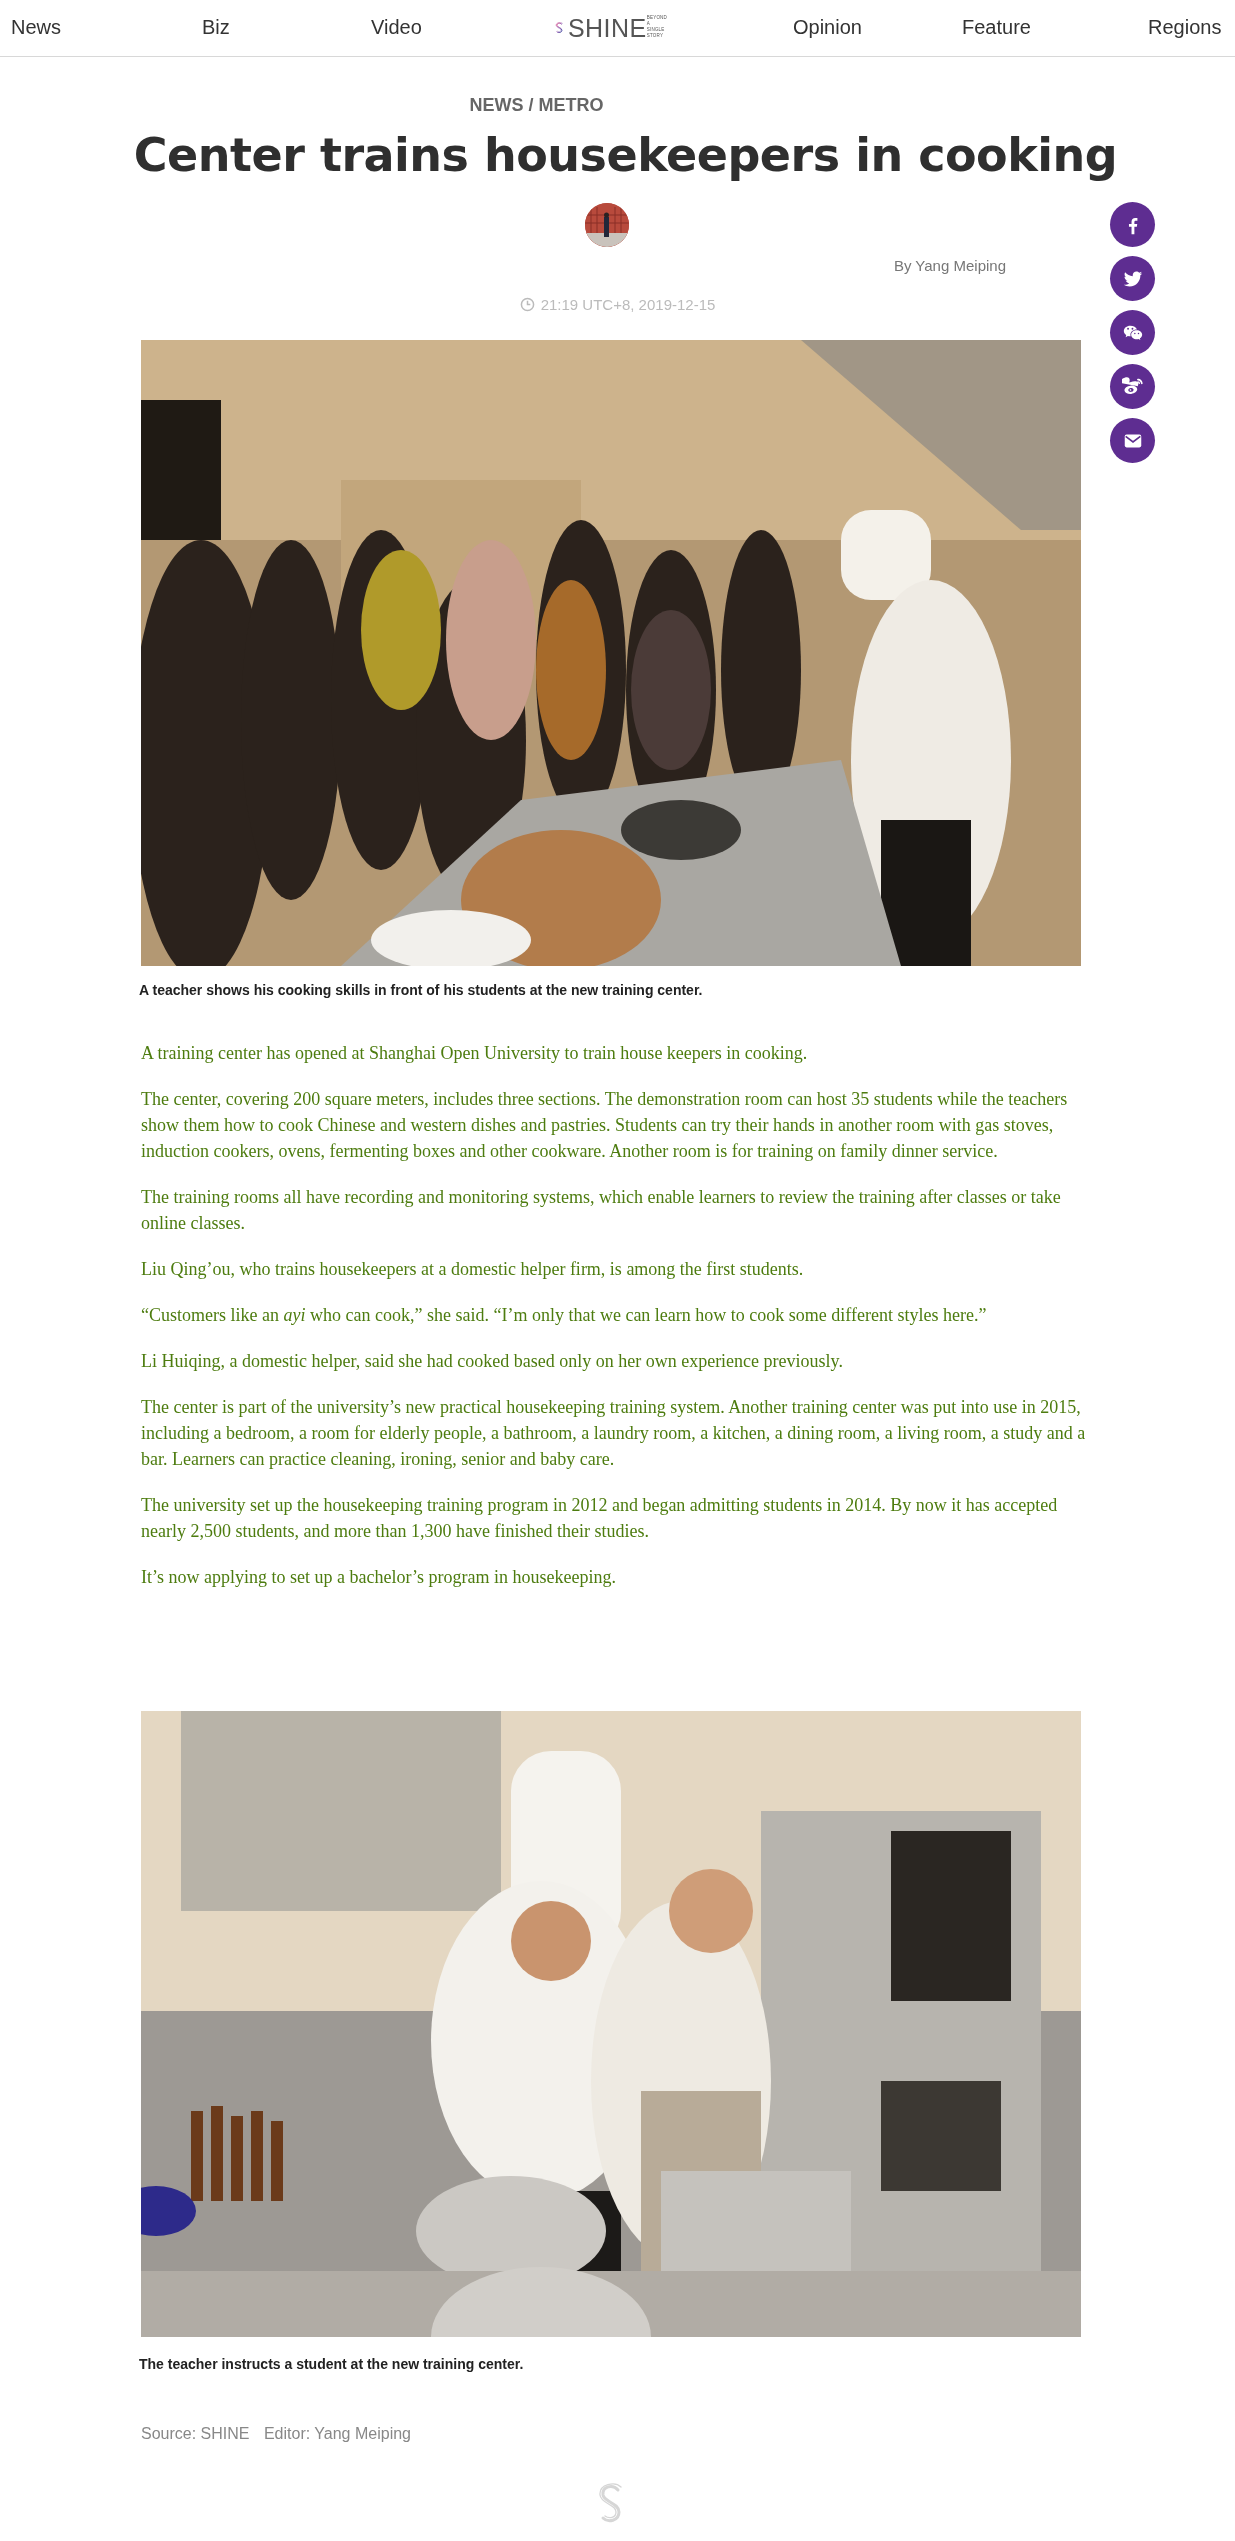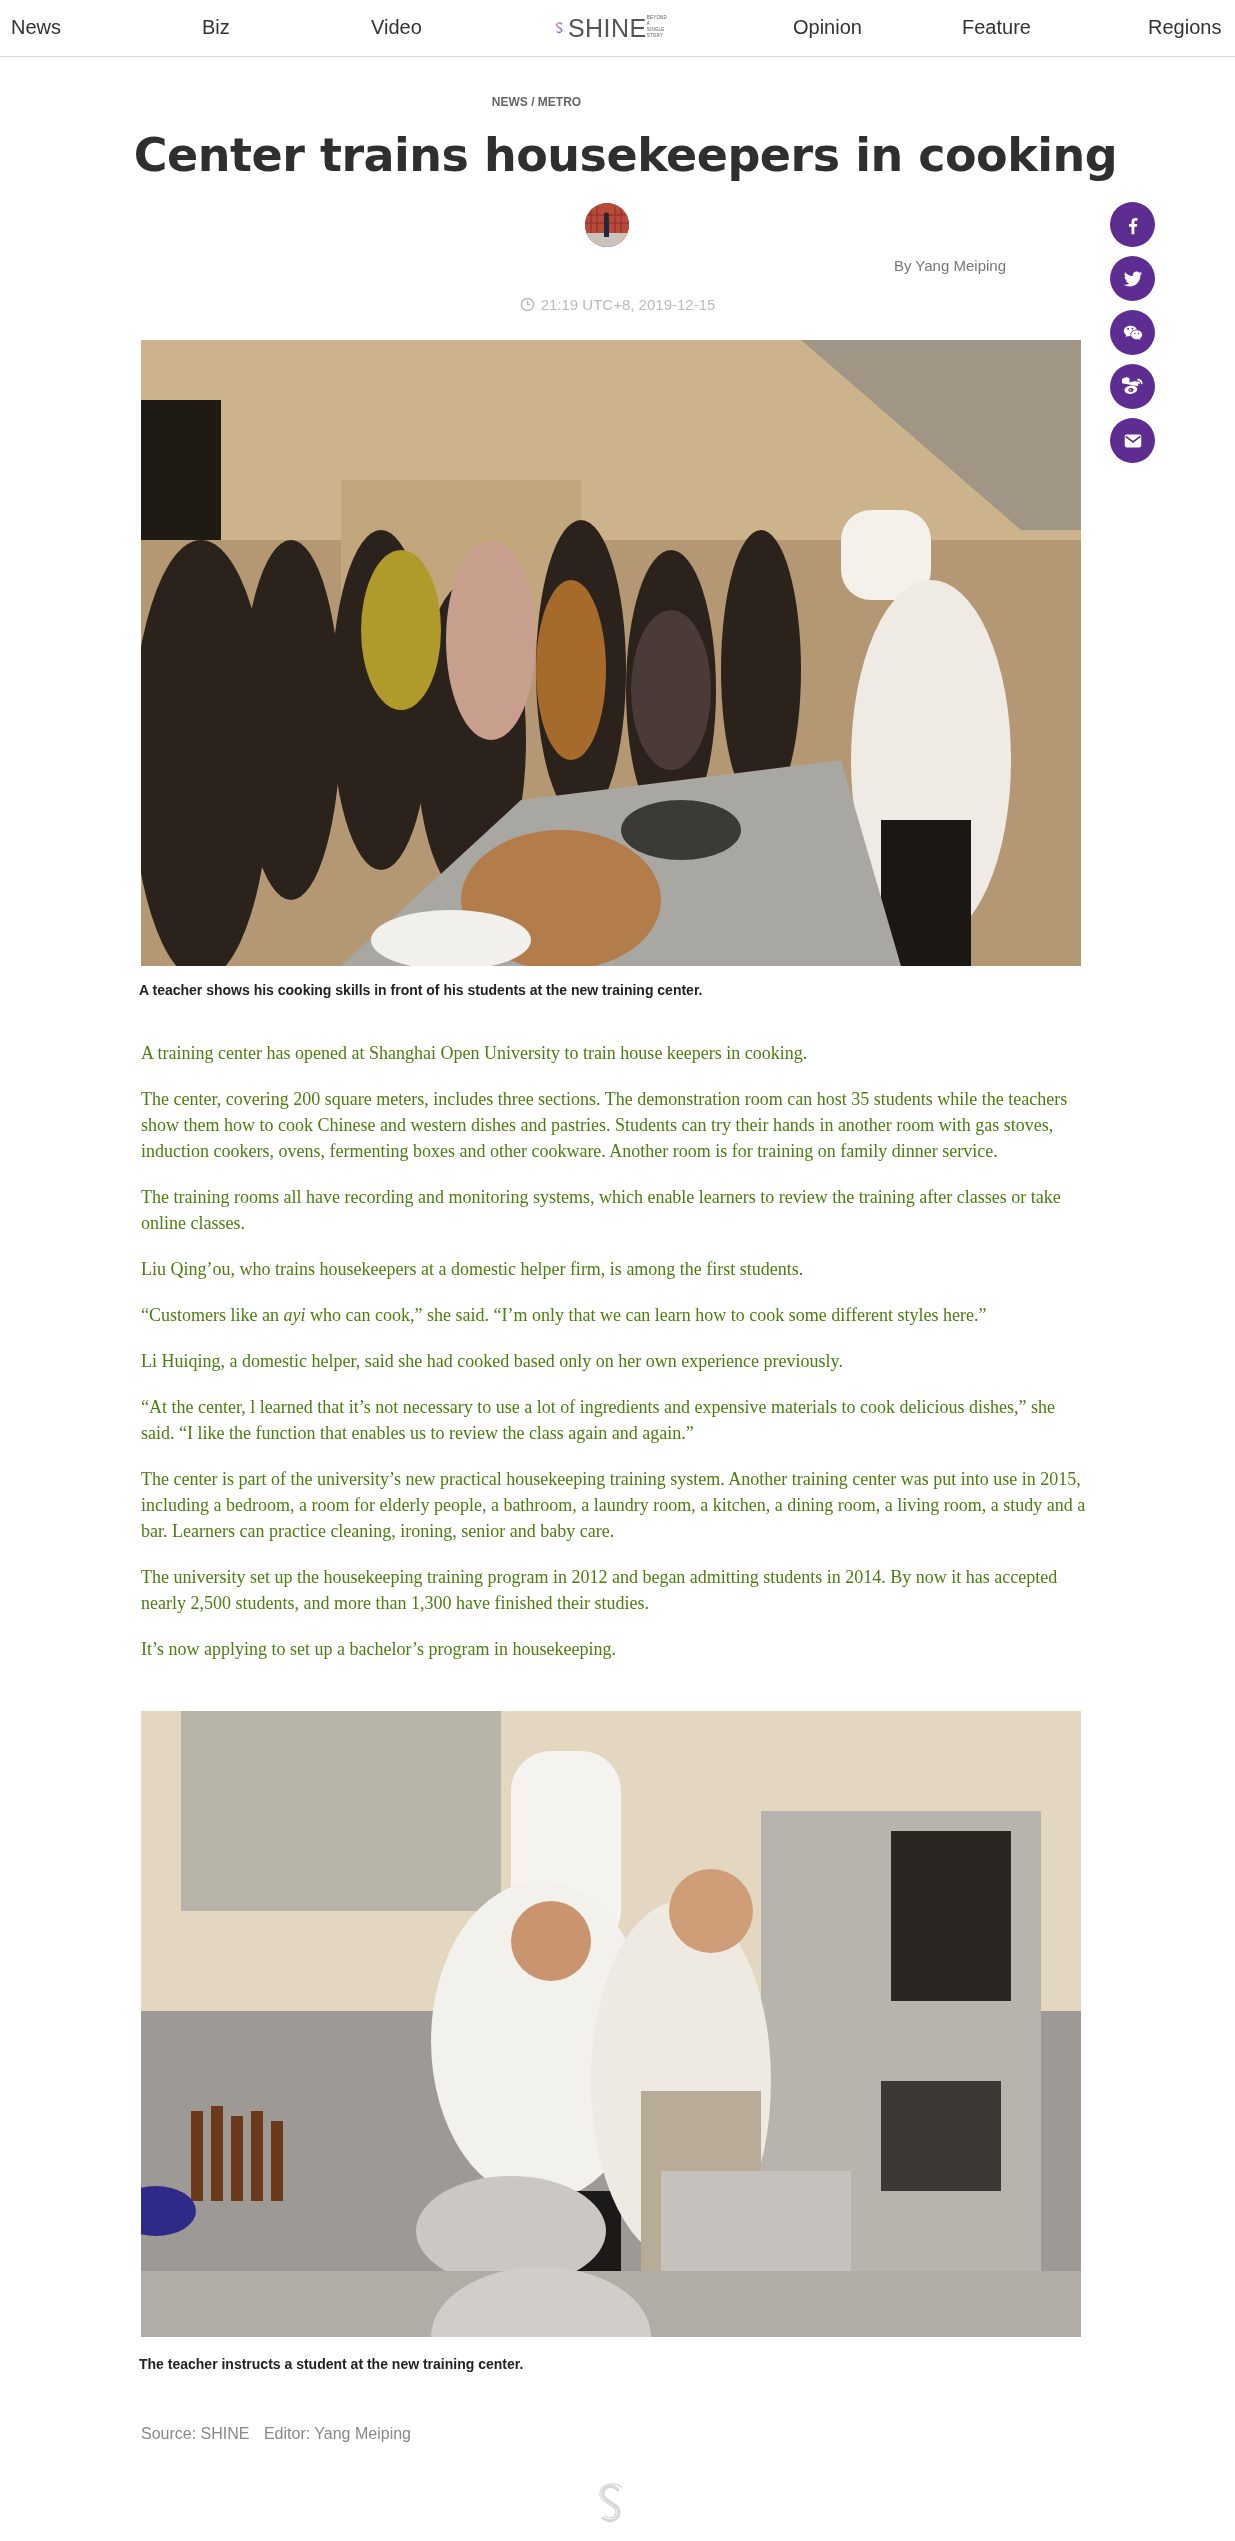--- a/index.html
+++ b/index.html
@@ -9,21 +9,21 @@
   
   .topnav { position: relative; height: 57px; border-bottom: 1px solid #d8d8d8; background: #fff; }
   .nav-item { position: absolute; top: 16px; font-size: 20px; color: #333; cursor: pointer; font-family: "Liberation Sans", sans-serif; }
   .logo { position: absolute; left: 555px; top: 6px; width: 112px; height: 44px; display: flex; align-items: center; cursor: pointer; }
   .logo svg { width: 32px; height: 44px; }
   .logo-text { margin-left: 4px; display: flex; }
   .logo-word { font-size: 25px; color: #555; letter-spacing: 0.5px; line-height: 26px; font-family: "Liberation Sans", sans-serif; }
   .logo-tag { font-size: 4.5px; color: #555; letter-spacing: 0.2px; line-height: 6px; }
 
   
-  .breadcrumb { position: absolute; top: 95px; left: 0; width: 1073px; text-align: center; font-size: 12px; font-weight: bold; color: #666; }
+  .breadcrumb { position: absolute; top: 95px; left: 0; width: 1073px; text-align: center; font-size: 18px; font-weight: bold; color: #666; }
   .breadcrumb span { cursor: pointer; }
   .title { position: absolute; top: 128px; left: 0; width: 1235px; text-align: center; font-size: 46px; font-weight: bold; color: #2f2f2f; letter-spacing: -0.5px; font-family: "DejaVu Sans", sans-serif; padding-left: 16px; }
   .avatar { position: absolute; left: 585px; top: 203px; width: 44px; height: 44px; border-radius: 50%; overflow: hidden; cursor: pointer; background: #b84a3c; }
   .byline { position: absolute; top: 257px; left: 0; width: 1006px; text-align: right; font-size: 15px; color: #777; }
   .byline span { cursor: pointer; }
   .dateline { position: absolute; top: 296px; left: 0; width: 1235px; text-align: center; font-size: 15px; color: #bbb; display: flex; justify-content: center; align-items: center; gap: 6px; }
   .clock { width: 15px; height: 15px; }
 
   
   .share { position: absolute; left: 1110px; top: 202px; display: flex; flex-direction: column; gap: 9px; }
@@ -175,21 +175,20 @@
 </figure>
 <div class="caption cap1">A teacher shows his cooking skills in front of his students at the new training center.</div>
 
 <div class="article">
   <p>A training center has opened at Shanghai Open University to train house keepers in cooking.</p>
   <p>The center, covering 200 square meters, includes three sections. The demonstration room can host 35 students while the teachers show them how to cook Chinese and western dishes and pastries. Students can try their hands in another room with gas stoves, induction cookers, ovens, fermenting boxes and other cookware. Another room is for training on family dinner service.</p>
   <p>The training rooms all have recording and monitoring systems, which enable learners to review the training after classes or take online classes.</p>
   <p>Liu Qing’ou, who trains housekeepers at a domestic helper firm, is among the first students.</p>
   <p><span>“Customers like an </span><em>ayi</em><span> who can cook,” she said. “I’m only that we can learn how to cook some different styles here.”</span></p>
   <p>Li Huiqing, a domestic helper, said she had cooked based only on her own experience previously.</p>
-  <p>“At the center, l learned that it’s not necessary to use a lot of ingredients and expensive materials to cook delicious dishes,” she said. “I like the function that enables us to review the class again and again.”</p>
   <p>The center is part of the university’s new practical housekeeping training system. Another training center was put into use in 2015, including a bedroom, a room for elderly people, a bathroom, a laundry room, a kitchen, a dining room, a living room, a study and a bar. Learners can practice cleaning, ironing, senior and baby care.</p>
   <p>The university set up the housekeeping training program in 2012 and began admitting students in 2014. By now it has accepted nearly 2,500 students, and more than 1,300 have finished their studies.</p>
   <p>It’s now applying to set up a bachelor’s program in housekeeping.</p>
 </div>
 
 <figure class="photo photo2">
   <svg viewBox="0 0 940 626" preserveAspectRatio="none">
     <rect width="940" height="626" fill="#e4d7c2"></rect>
     <rect x="0" y="300" width="940" height="326" fill="#9d9994"></rect>
     <rect x="40" y="0" width="320" height="200" fill="#b8b3a8"></rect>

